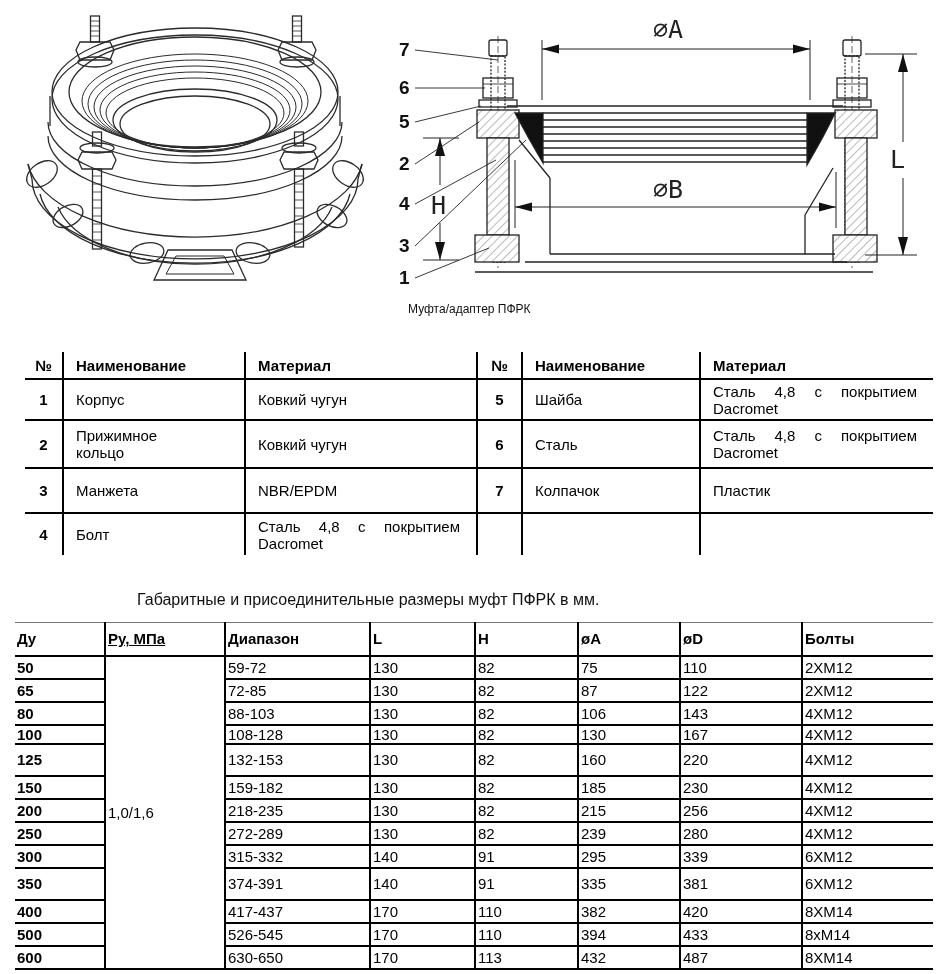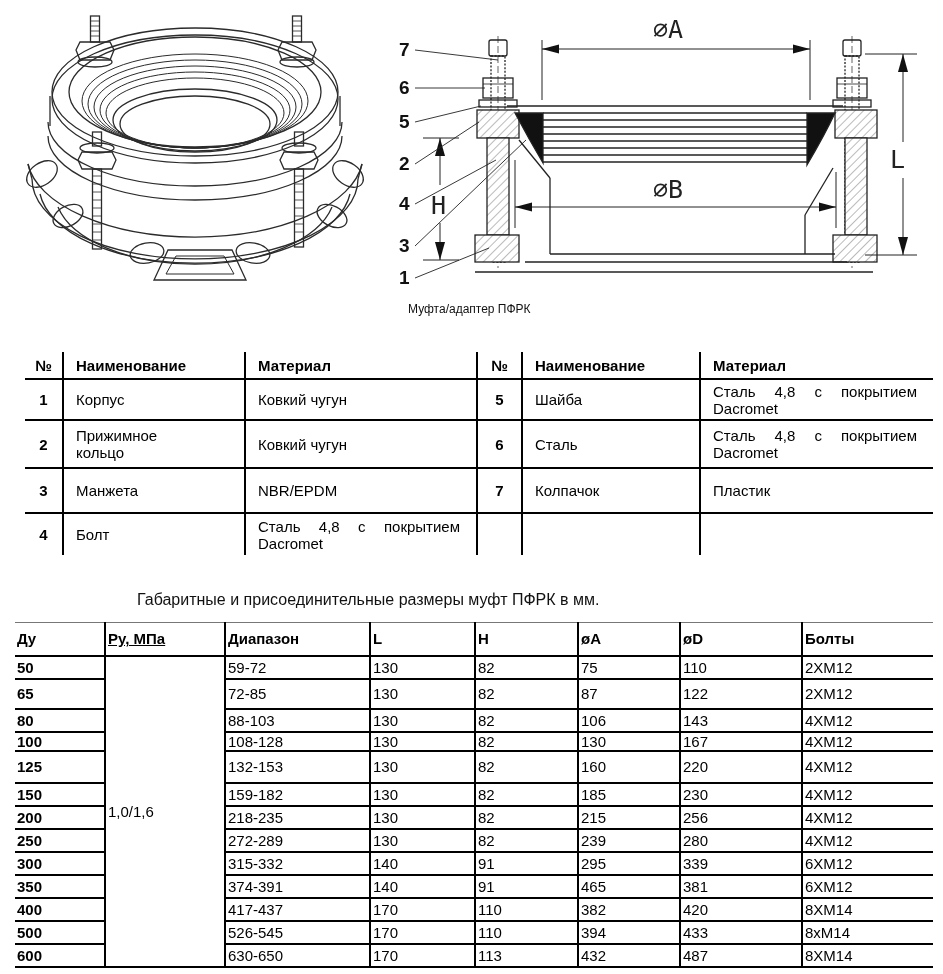--- a/index.html
+++ b/index.html
@@ -334,21 +334,21 @@
     <tr style="height:23px">
       <td class="du">50</td>
       <td class="pyv" rowspan="13">1,0/1,6</td>
       <td>59-72</td>
       <td>130</td>
       <td>82</td>
       <td>75</td>
       <td>110</td>
       <td>2XM12</td>
     </tr>
-    <tr style="height:30px">
+    <tr style="height:23px">
       <td class="du">65</td>
       <td>72-85</td>
       <td>130</td>
       <td>82</td>
       <td>87</td>
       <td>122</td>
       <td>2XM12</td>
     </tr>
     <tr style="height:23px">
       <td class="du">80</td>
@@ -406,26 +406,26 @@
     </tr>
     <tr style="height:23px">
       <td class="du">300</td>
       <td>315-332</td>
       <td>140</td>
       <td>91</td>
       <td>295</td>
       <td>339</td>
       <td>6XM12</td>
     </tr>
-    <tr style="height:23px">
+    <tr style="height:32px">
       <td class="du">350</td>
       <td>374-391</td>
       <td>140</td>
       <td>91</td>
-      <td>465</td>
+      <td>335</td>
       <td>381</td>
       <td>6XM12</td>
     </tr>
     <tr style="height:23px">
       <td class="du">400</td>
       <td>417-437</td>
       <td>170</td>
       <td>110</td>
       <td>382</td>
       <td>420</td>

